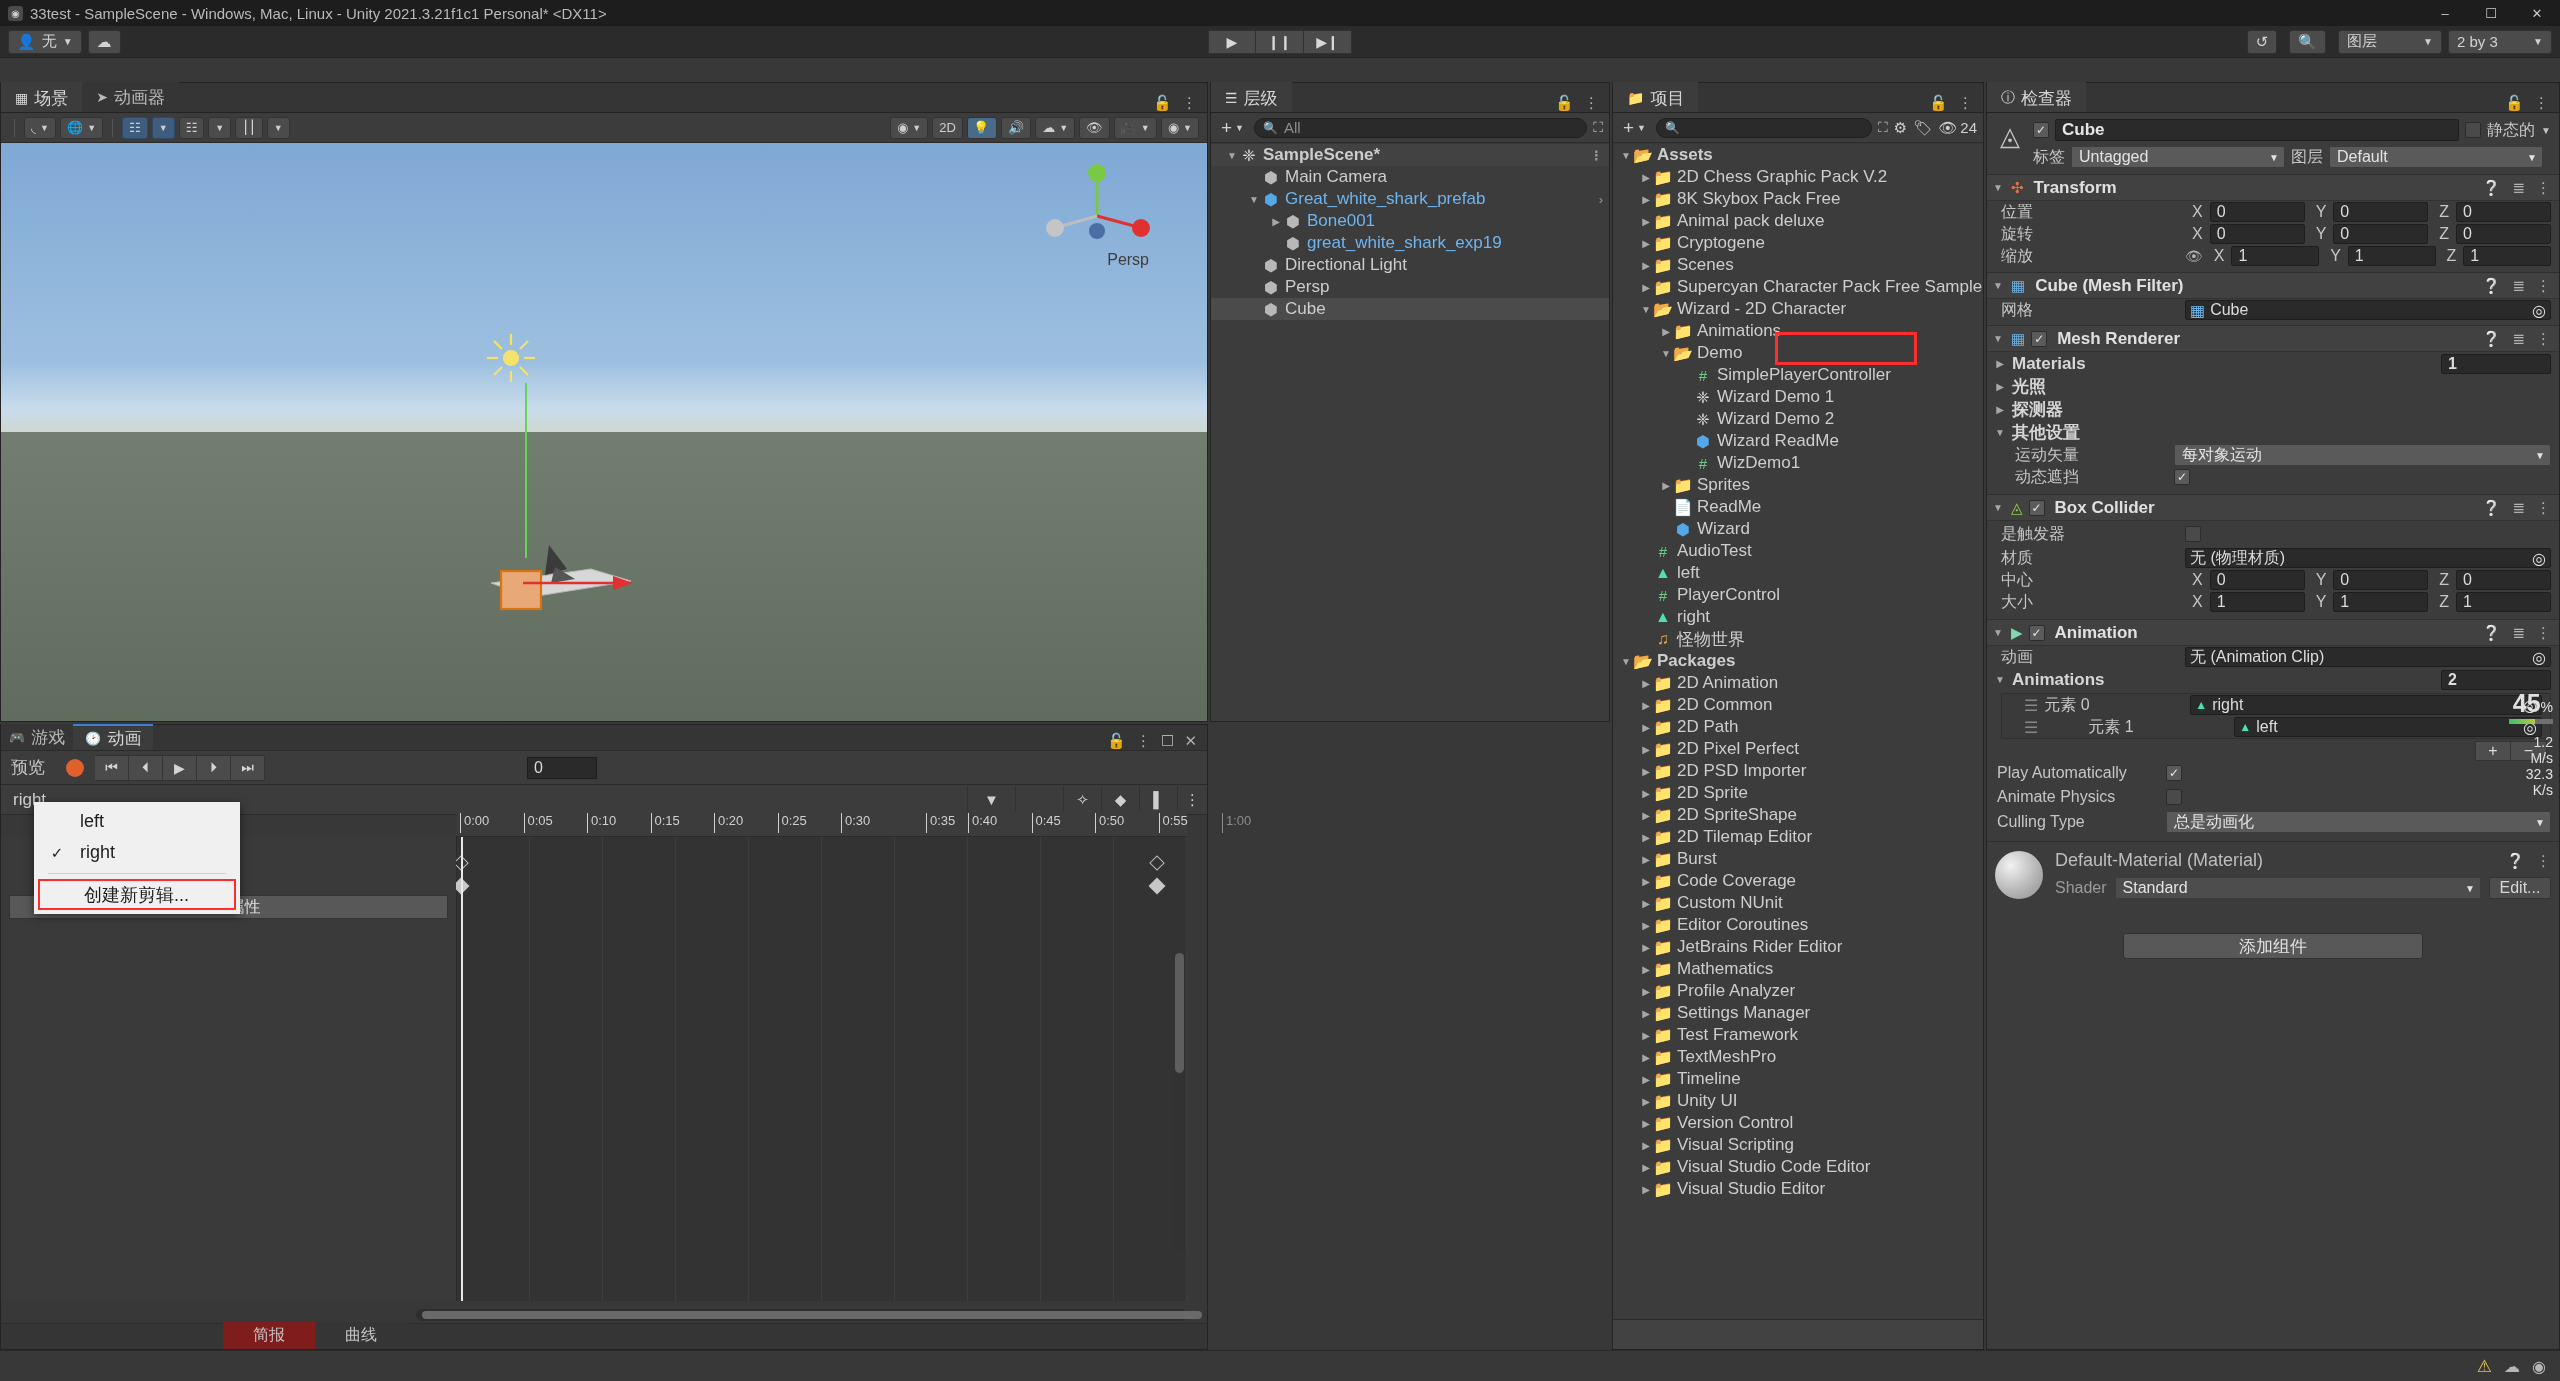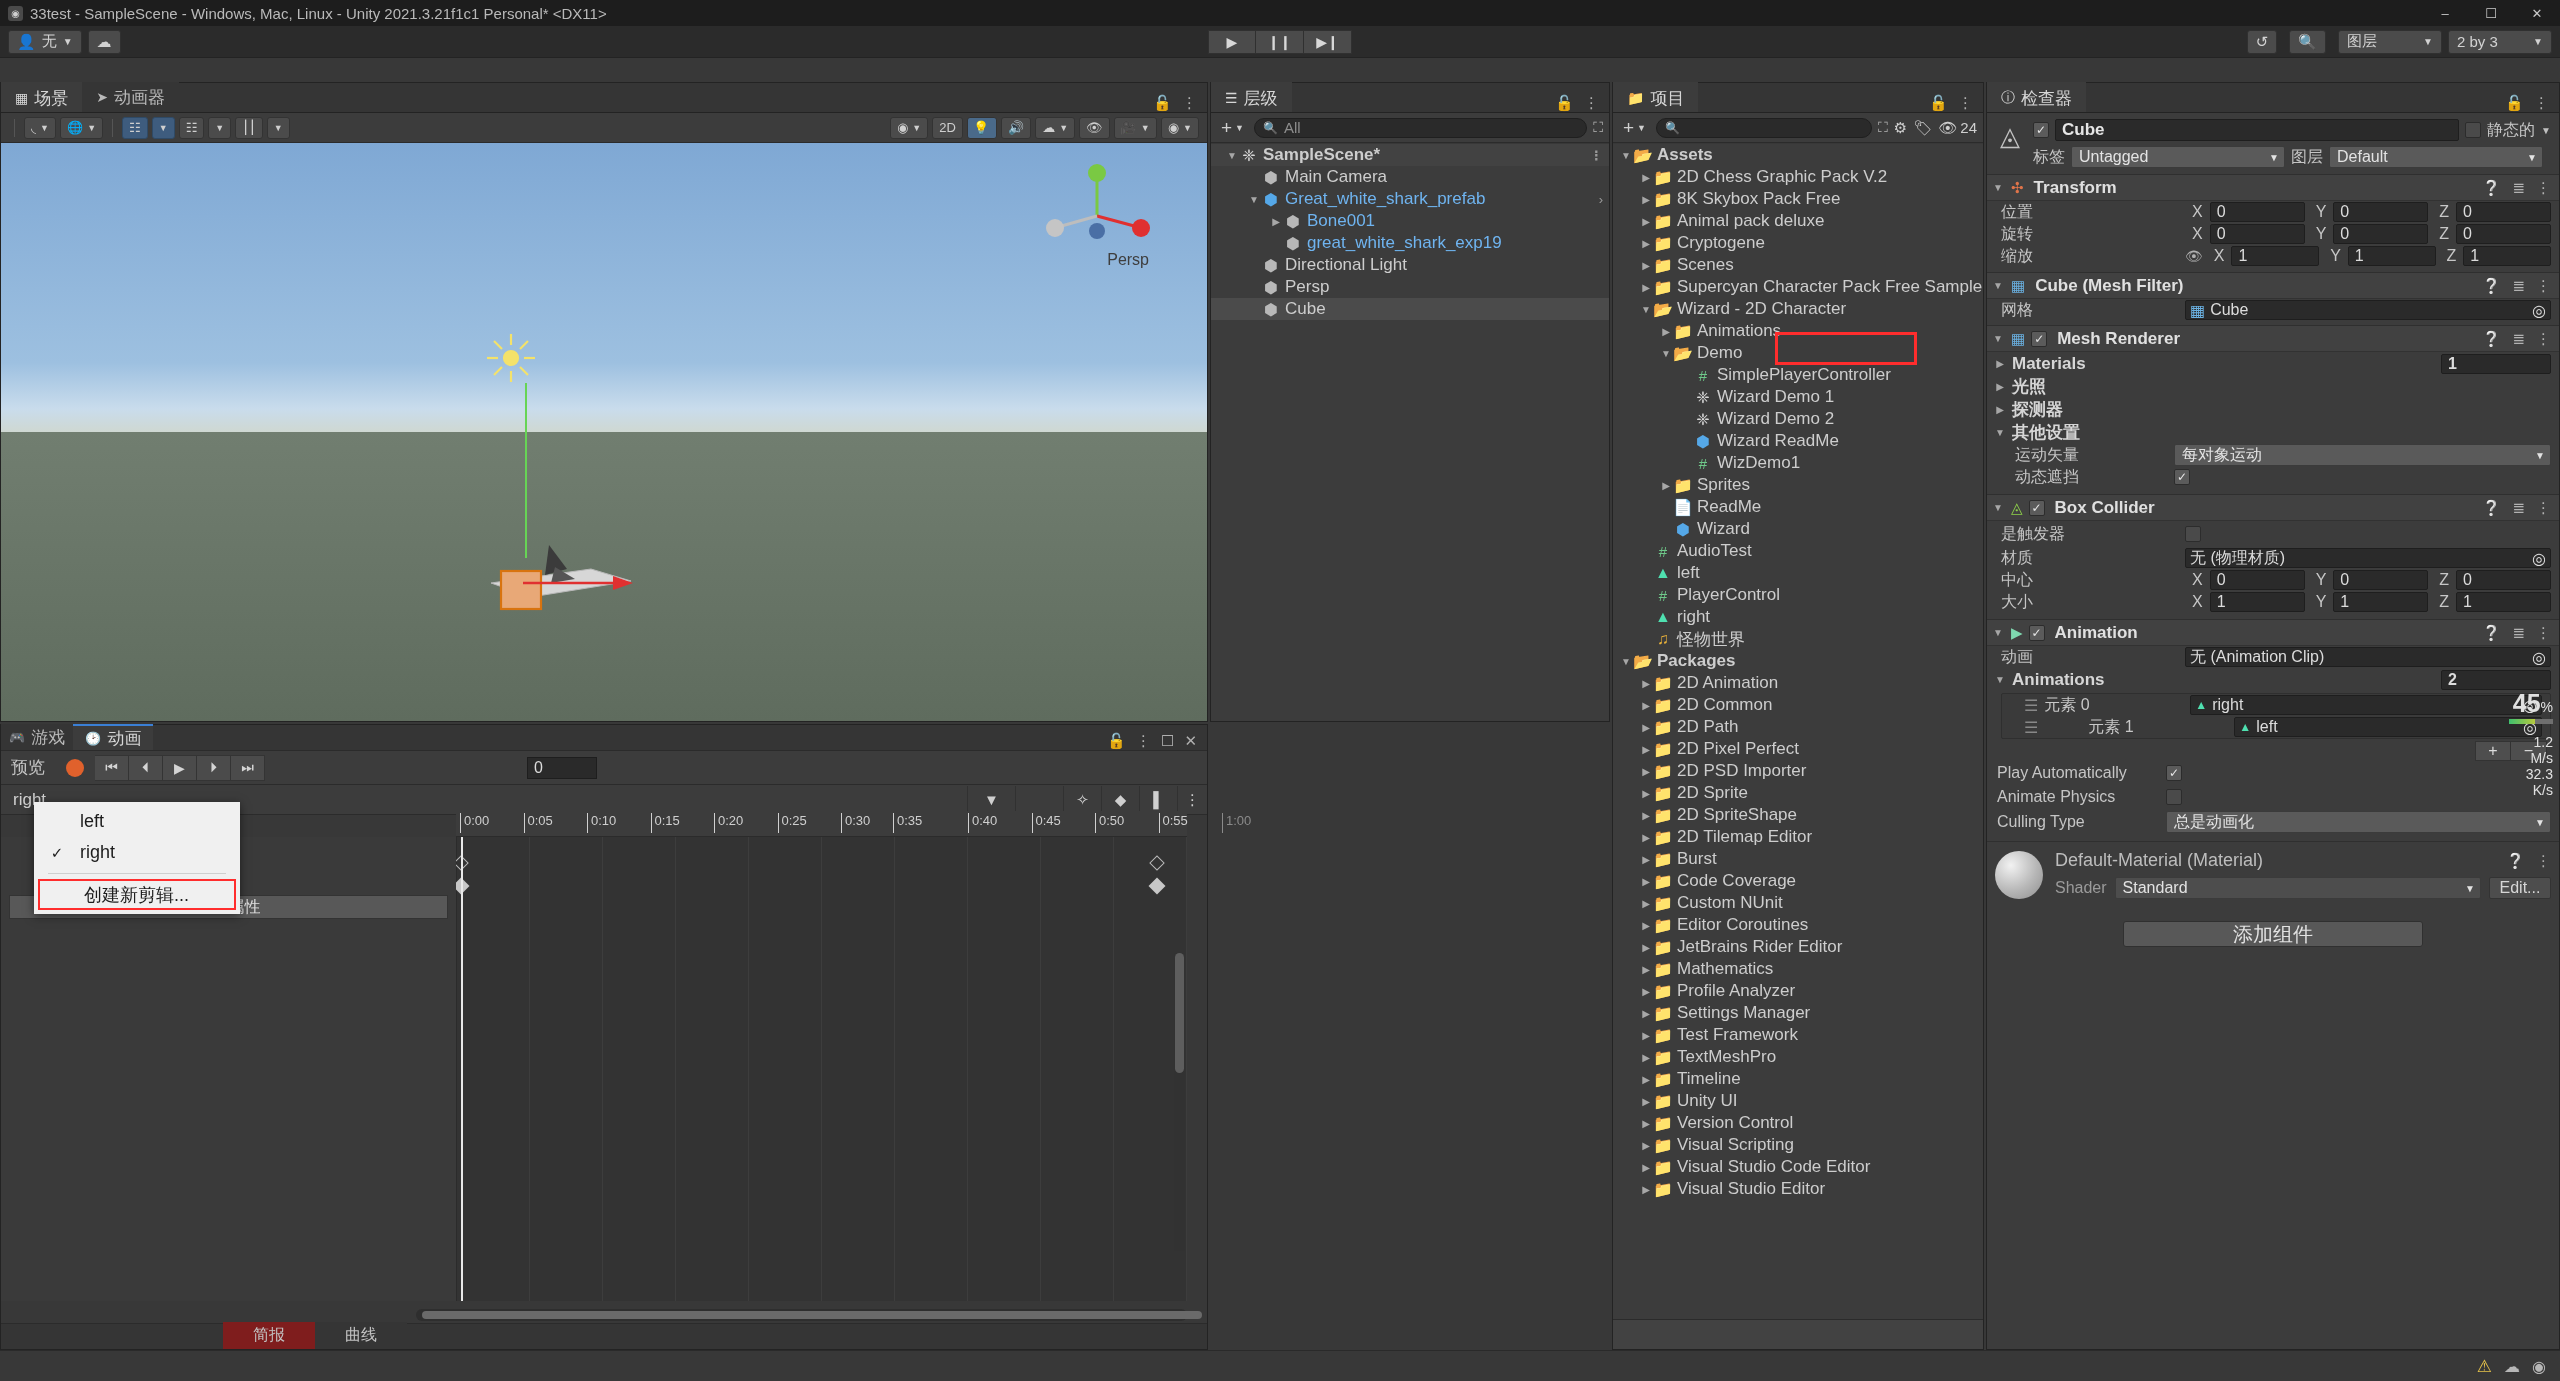--- a/index.html
+++ b/index.html
@@ -120,22 +120,22 @@
       display:flex;align-items:center;padding:0 6px; font-size:16px; color:#dcdcdc;}
   .objfield { flex:1; height:20px; background:#2a2a2a; border:1px solid #1e1e1e; border-radius:2px;
       display:flex;align-items:center;padding:0 4px; font-size:16px; color:#dcdcdc; gap:5px;
       justify-content:space-between;}
   .foldrow { display:flex;align-items:center; height:23px; padding:0 8px 0 6px; font-size:17px;
       font-weight:bold; color:#d6d6d6; gap:5px;}
   .minifield { width:110px; height:20px; background:#2a2a2a;border:1px solid #1e1e1e;border-radius:2px;
       display:flex;align-items:center;padding:0 6px;font-size:16px;color:#dcdcdc;}
   .arr-row { display:flex; align-items:center; height:22px; font-size:16px; gap:6px; padding:0 8px 0 22px;}
   .arr-box { margin:2px 8px 2px 14px; border:1px solid #2f2f2f; border-radius:2px; background:#3a3a3a;}
-  .addcomp { margin:12px auto; width:300px; height:26px; background:#585858; border:1px solid #303030;
-      border-radius:3px; display:flex;align-items:center;justify-content:center; font-size:20px; color:#e2e2e2;}
+  .addcomp { margin:24px auto; width:300px; height:26px; background:#585858; border:1px solid #303030;
+      border-radius:3px; display:flex;align-items:center;justify-content:center; font-size:17px; color:#e2e2e2;}
   .matpane { border-top:1px solid #2f2f2f; padding:8px 8px 10px 8px; background:#3c3c3c;}
   .sphere { width:48px;height:48px;border-radius:50%;
       background:radial-gradient(circle at 33% 30%, #f2f2f2, #b7b7b7 55%, #8d8d8d 100%);}
 
   
   .stats { position:absolute; right:0; top:578px; width:50px; text-align:right;
       padding-right:6px; color:#e0e0e0; font-size:14px; z-index:6;}
   .stats .big { font-size:25px; font-weight:bold; line-height:1;}
   .bar45 { height:5px; margin:3px 0 0 auto; width:44px;
       background:linear-gradient(90deg,#3fbf6e,#b8c93e 60%,#6f6f6f 60%);}
@@ -1106,21 +1106,21 @@
     </div>
 
     <div class="ruler" id="anim-ruler">
         <div class="tick" style="left: 4px;">0:00</div>
         <div class="tick" style="left: 67.5px;">0:05</div>
         <div class="tick" style="left: 131px;">0:10</div>
         <div class="tick" style="left: 194.5px;">0:15</div>
         <div class="tick" style="left: 258px;">0:20</div>
         <div class="tick" style="left: 321.5px;">0:25</div>
         <div class="tick" style="left: 385px;">0:30</div>
-        <div class="tick" style="left: 437px;">0:35</div>
+        <div class="tick" style="left: 470px;">0:35</div>
         <div class="tick" style="left: 512px;">0:40</div>
         <div class="tick" style="left: 575.5px;">0:45</div>
         <div class="tick" style="left: 639px;">0:50</div>
         <div class="tick" style="left: 702.5px;">0:55</div>
         <div class="tick dim" style="left: 766px;">1:00</div>
       </div>
 
     <div class="dope">
       <div class="dopegrid"></div>
       <div class="kfo" style="left:4px; top:26px;"></div>

